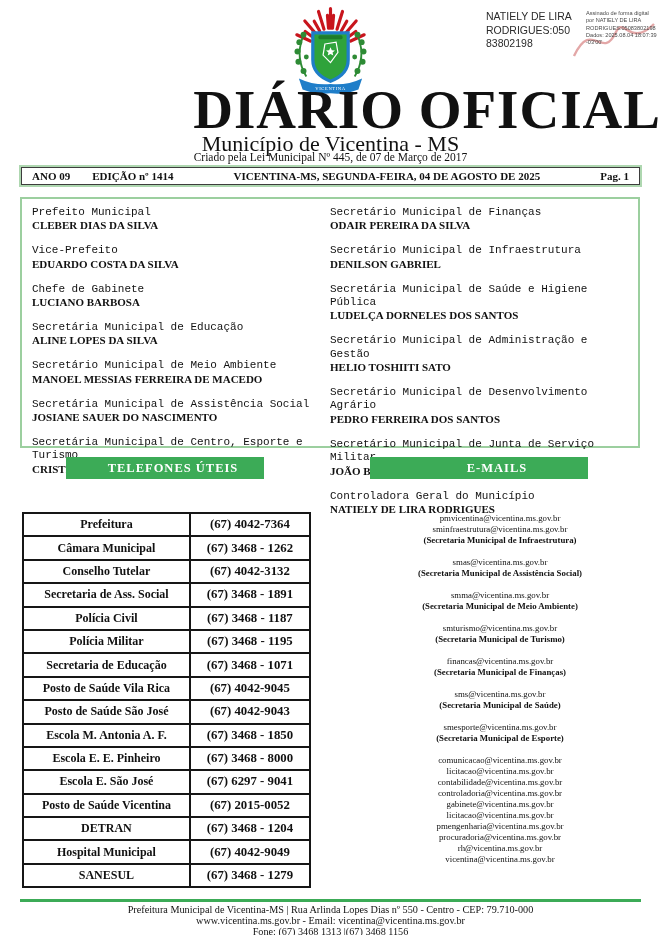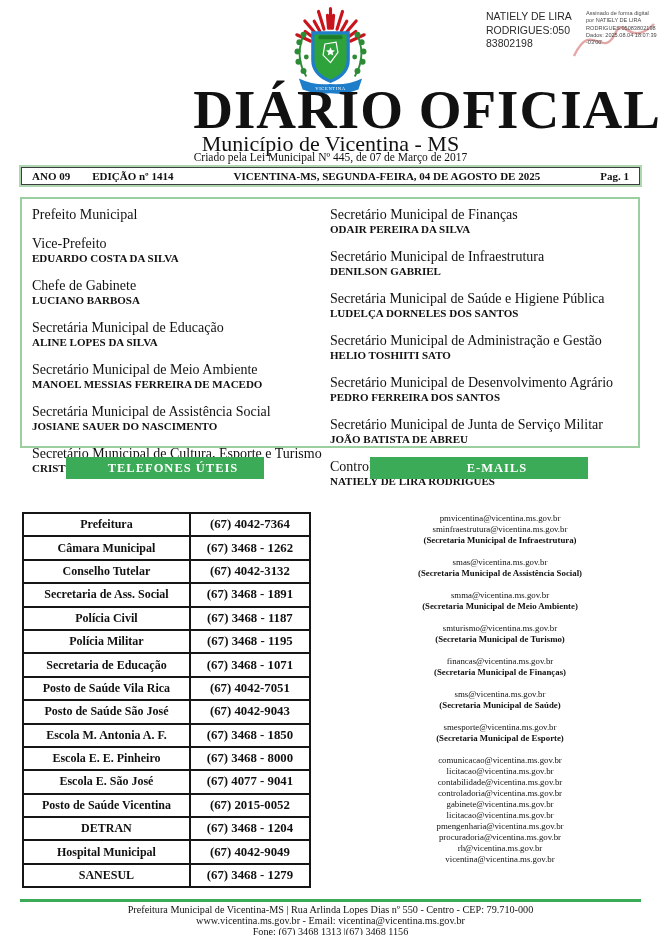--- a/index.html
+++ b/index.html
@@ -22,21 +22,21 @@
     display:flex; align-items:center; font-weight:bold; font-size:11px; padding:8px 10px; }
   .edition-bar .eb-year { margin-right:22px; }
   .edition-bar .eb-date { flex:1; text-align:center; }
   .edition-bar .eb-page { text-align:right; }
 
   
   .officials { position:absolute; top:197px; left:20px; width:620px; height:251px;
     border:2px solid #9ccf9f; display:flex; padding:7px 10px 0 10px; }
   .officials .col { width:50%; padding-right:8px; }
   .official { margin-bottom:11.5px; }
-  .official .role { display:block; font-size:14px; line-height:1.22; }
+  .official .role { display:block; font-size:11px; line-height:1.22;font-family:Liberation Mono, monospace; }
   .official .name { display:block; font-size:11px; font-weight:bold; line-height:1.22; }
 
   
   .section-bar { position:absolute; top:457px; height:22px; background:#3cab57;
     color:#fff; font-weight:bold; font-size:12.5px; letter-spacing:1px;
     display:flex; align-items:center; justify-content:center; }
   .bar-phones { left:66px; width:198px;padding-left:16px; }
   .bar-emails { left:370px; width:218px;padding-left:36px; }
 
   
@@ -118,20 +118,21 @@
     <span class="eb-year">ANO 09</span>
     <span class="eb-edition">EDIÇÃO nº 1414</span>
     <span class="eb-date">VICENTINA-MS, SEGUNDA-FEIRA, 04 DE AGOSTO DE 2025</span>
     <span class="eb-page">Pag. 1</span>
   </div>
 
   <div class="officials">
     <div class="col" id="officials-left">
         <div class="official">
           <span class="role">Prefeito Municipal</span>
+          <span class="name">CLEBER DIAS DA SILVA</span>
         </div>
         <div class="official">
           <span class="role">Vice-Prefeito</span>
           <span class="name">EDUARDO COSTA DA SILVA</span>
         </div>
         <div class="official">
           <span class="role">Chefe de Gabinete</span>
           <span class="name">LUCIANO BARBOSA</span>
         </div>
         <div class="official">
@@ -140,21 +141,21 @@
         </div>
         <div class="official">
           <span class="role">Secretário Municipal de Meio Ambiente</span>
           <span class="name">MANOEL MESSIAS FERREIRA DE MACEDO</span>
         </div>
         <div class="official">
           <span class="role">Secretária Municipal de Assistência Social</span>
           <span class="name">JOSIANE SAUER DO NASCIMENTO</span>
         </div>
         <div class="official">
-          <span class="role">Secretário Municipal de Cultura, Esporte e Turismo</span>
+          <span class="role">Secretária Municipal de Centro, Esporte e Turismo</span>
           <span class="name">CRISTIANE COUTO PASSOS</span>
         </div>
       </div>
     <div class="col" id="officials-right">
         <div class="official">
           <span class="role">Secretário Municipal de Finanças</span>
           <span class="name">ODAIR PEREIRA DA SILVA</span>
         </div>
         <div class="official">
           <span class="role">Secretário Municipal de Infraestrutura</span>
@@ -211,37 +212,37 @@
         <tr>
           <td class="place">Polícia Militar</td>
           <td class="number">(67) 3468 - 1195</td>
         </tr>
         <tr>
           <td class="place">Secretaria de Educação</td>
           <td class="number">(67) 3468 - 1071</td>
         </tr>
         <tr>
           <td class="place">Posto de Saúde Vila Rica</td>
-          <td class="number">(67) 4042-7051</td>
+          <td class="number">(67) 4042-9045</td>
         </tr>
         <tr>
           <td class="place">Posto de Saúde São José</td>
           <td class="number">(67) 4042-9043</td>
         </tr>
         <tr>
           <td class="place">Escola M. Antonia A. F.</td>
           <td class="number">(67) 3468 - 1850</td>
         </tr>
         <tr>
           <td class="place">Escola E. E. Pinheiro</td>
           <td class="number">(67) 3468 - 8000</td>
         </tr>
         <tr>
           <td class="place">Escola E. São José</td>
-          <td class="number">(67) 4077 - 9041</td>
+          <td class="number">(67) 6297 - 9041</td>
         </tr>
         <tr>
           <td class="place">Posto de Saúde Vicentina</td>
           <td class="number">(67) 2015-0052</td>
         </tr>
         <tr>
           <td class="place">DETRAN</td>
           <td class="number">(67) 3468 - 1204</td>
         </tr>
         <tr>

